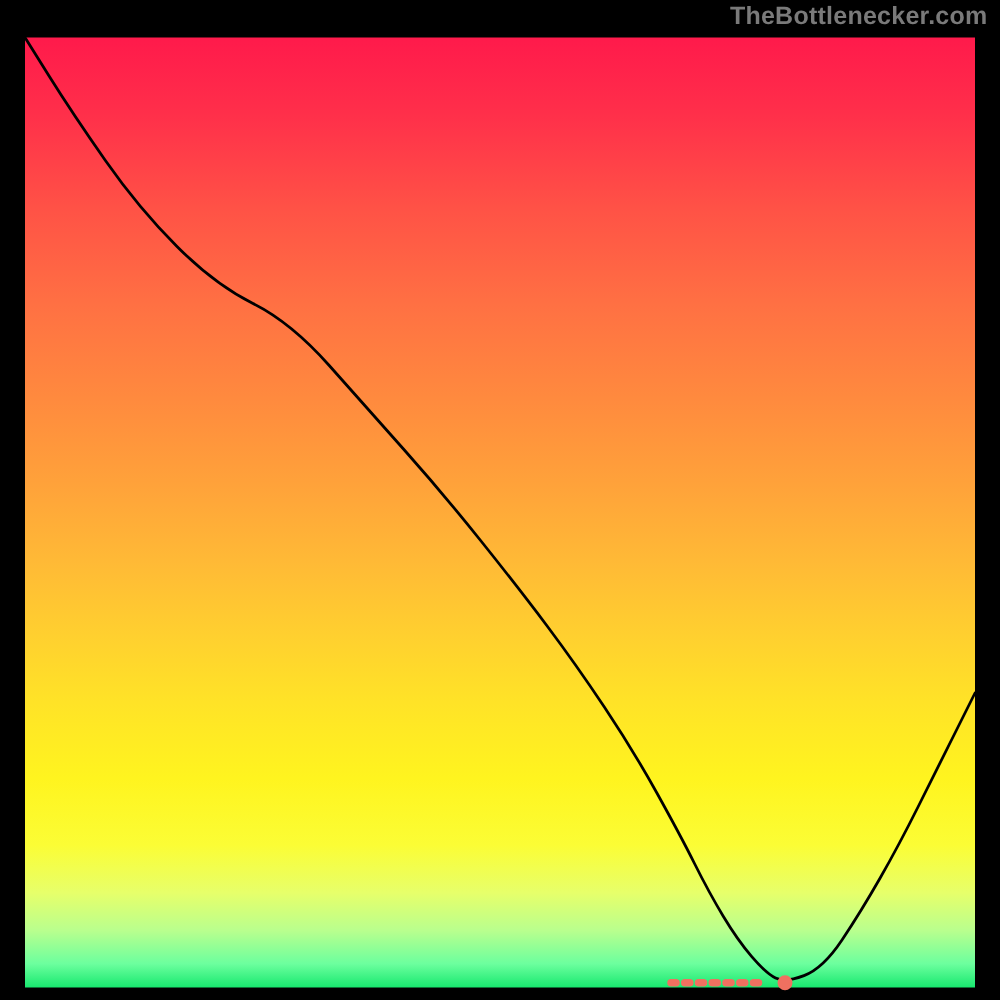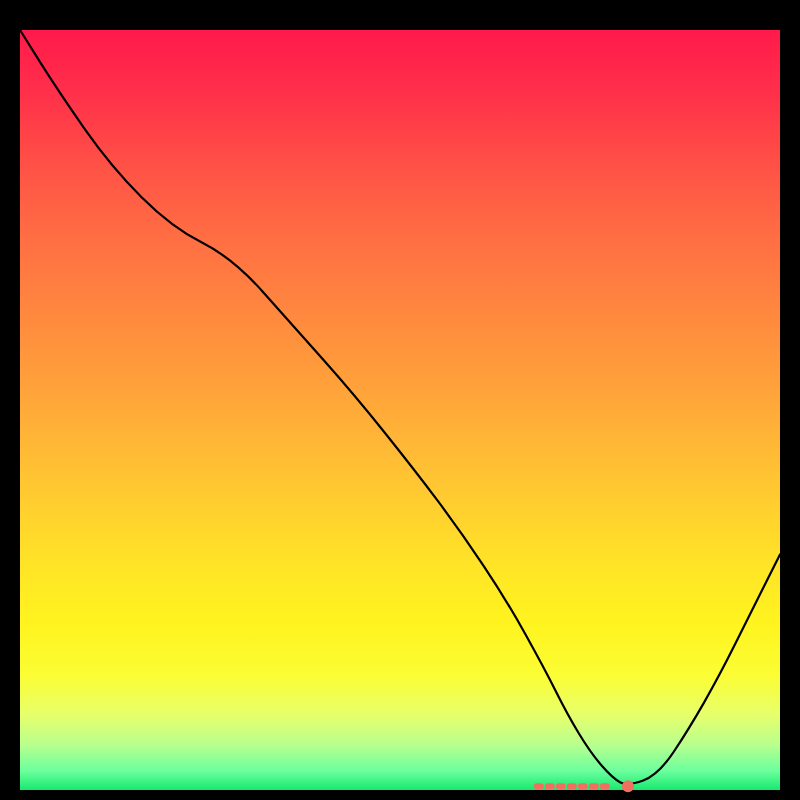--- a/index.html
+++ b/index.html
@@ -76,20 +76,21 @@
     stroke: #f07060;
     stroke-width: 6;
     stroke-linecap: round;
     stroke-dasharray: 4 7;
   }
 </style>
 </head>
 <body>
 
 <div class="outer">
+  <div class="attribution">TheBottlenecker.com</div>
 
   <div class="plot-frame">
     <svg class="curve" viewBox="0 0 760 760" preserveAspectRatio="none">
       <path id="curve-path" class="curve-path" d="M 0.0 0.0 Q 0.0 0.0 19.0 30.4 Q 38.0 60.8 64.6 98.8 Q 91.2 136.8 121.6 167.2 Q 152.0 197.6 182.4 212.8 Q 212.8 228.0 243.2 262.2 Q 273.6 296.4 304.0 330.6 Q 334.4 364.8 364.8 402.8 Q 395.2 440.8 418.0 471.2 Q 440.8 501.6 463.6 535.8 Q 486.4 570.0 505.4 604.2 Q 524.4 638.4 535.8 661.2 Q 547.2 684.0 558.6 703.0 Q 570.0 722.0 581.4 735.3 Q 592.8 748.6 600.4 752.4 Q 608.0 756.2 623.2 750.5 Q 638.4 744.8 653.6 722.0 Q 668.8 699.2 684.0 672.6 Q 699.2 646.0 714.4 615.6 Q 729.6 585.2 744.8 554.8 T 760.0 524.4"></path>
       <line id="min-dash" class="min-dash" x1="516.8" y1="756.2" x2="592.8" y2="756.2"></line>
       <circle id="min-marker" class="min-marker" r="6" cx="608.0" cy="756.2"></circle>
     </svg>
   </div>
 </div>
 

